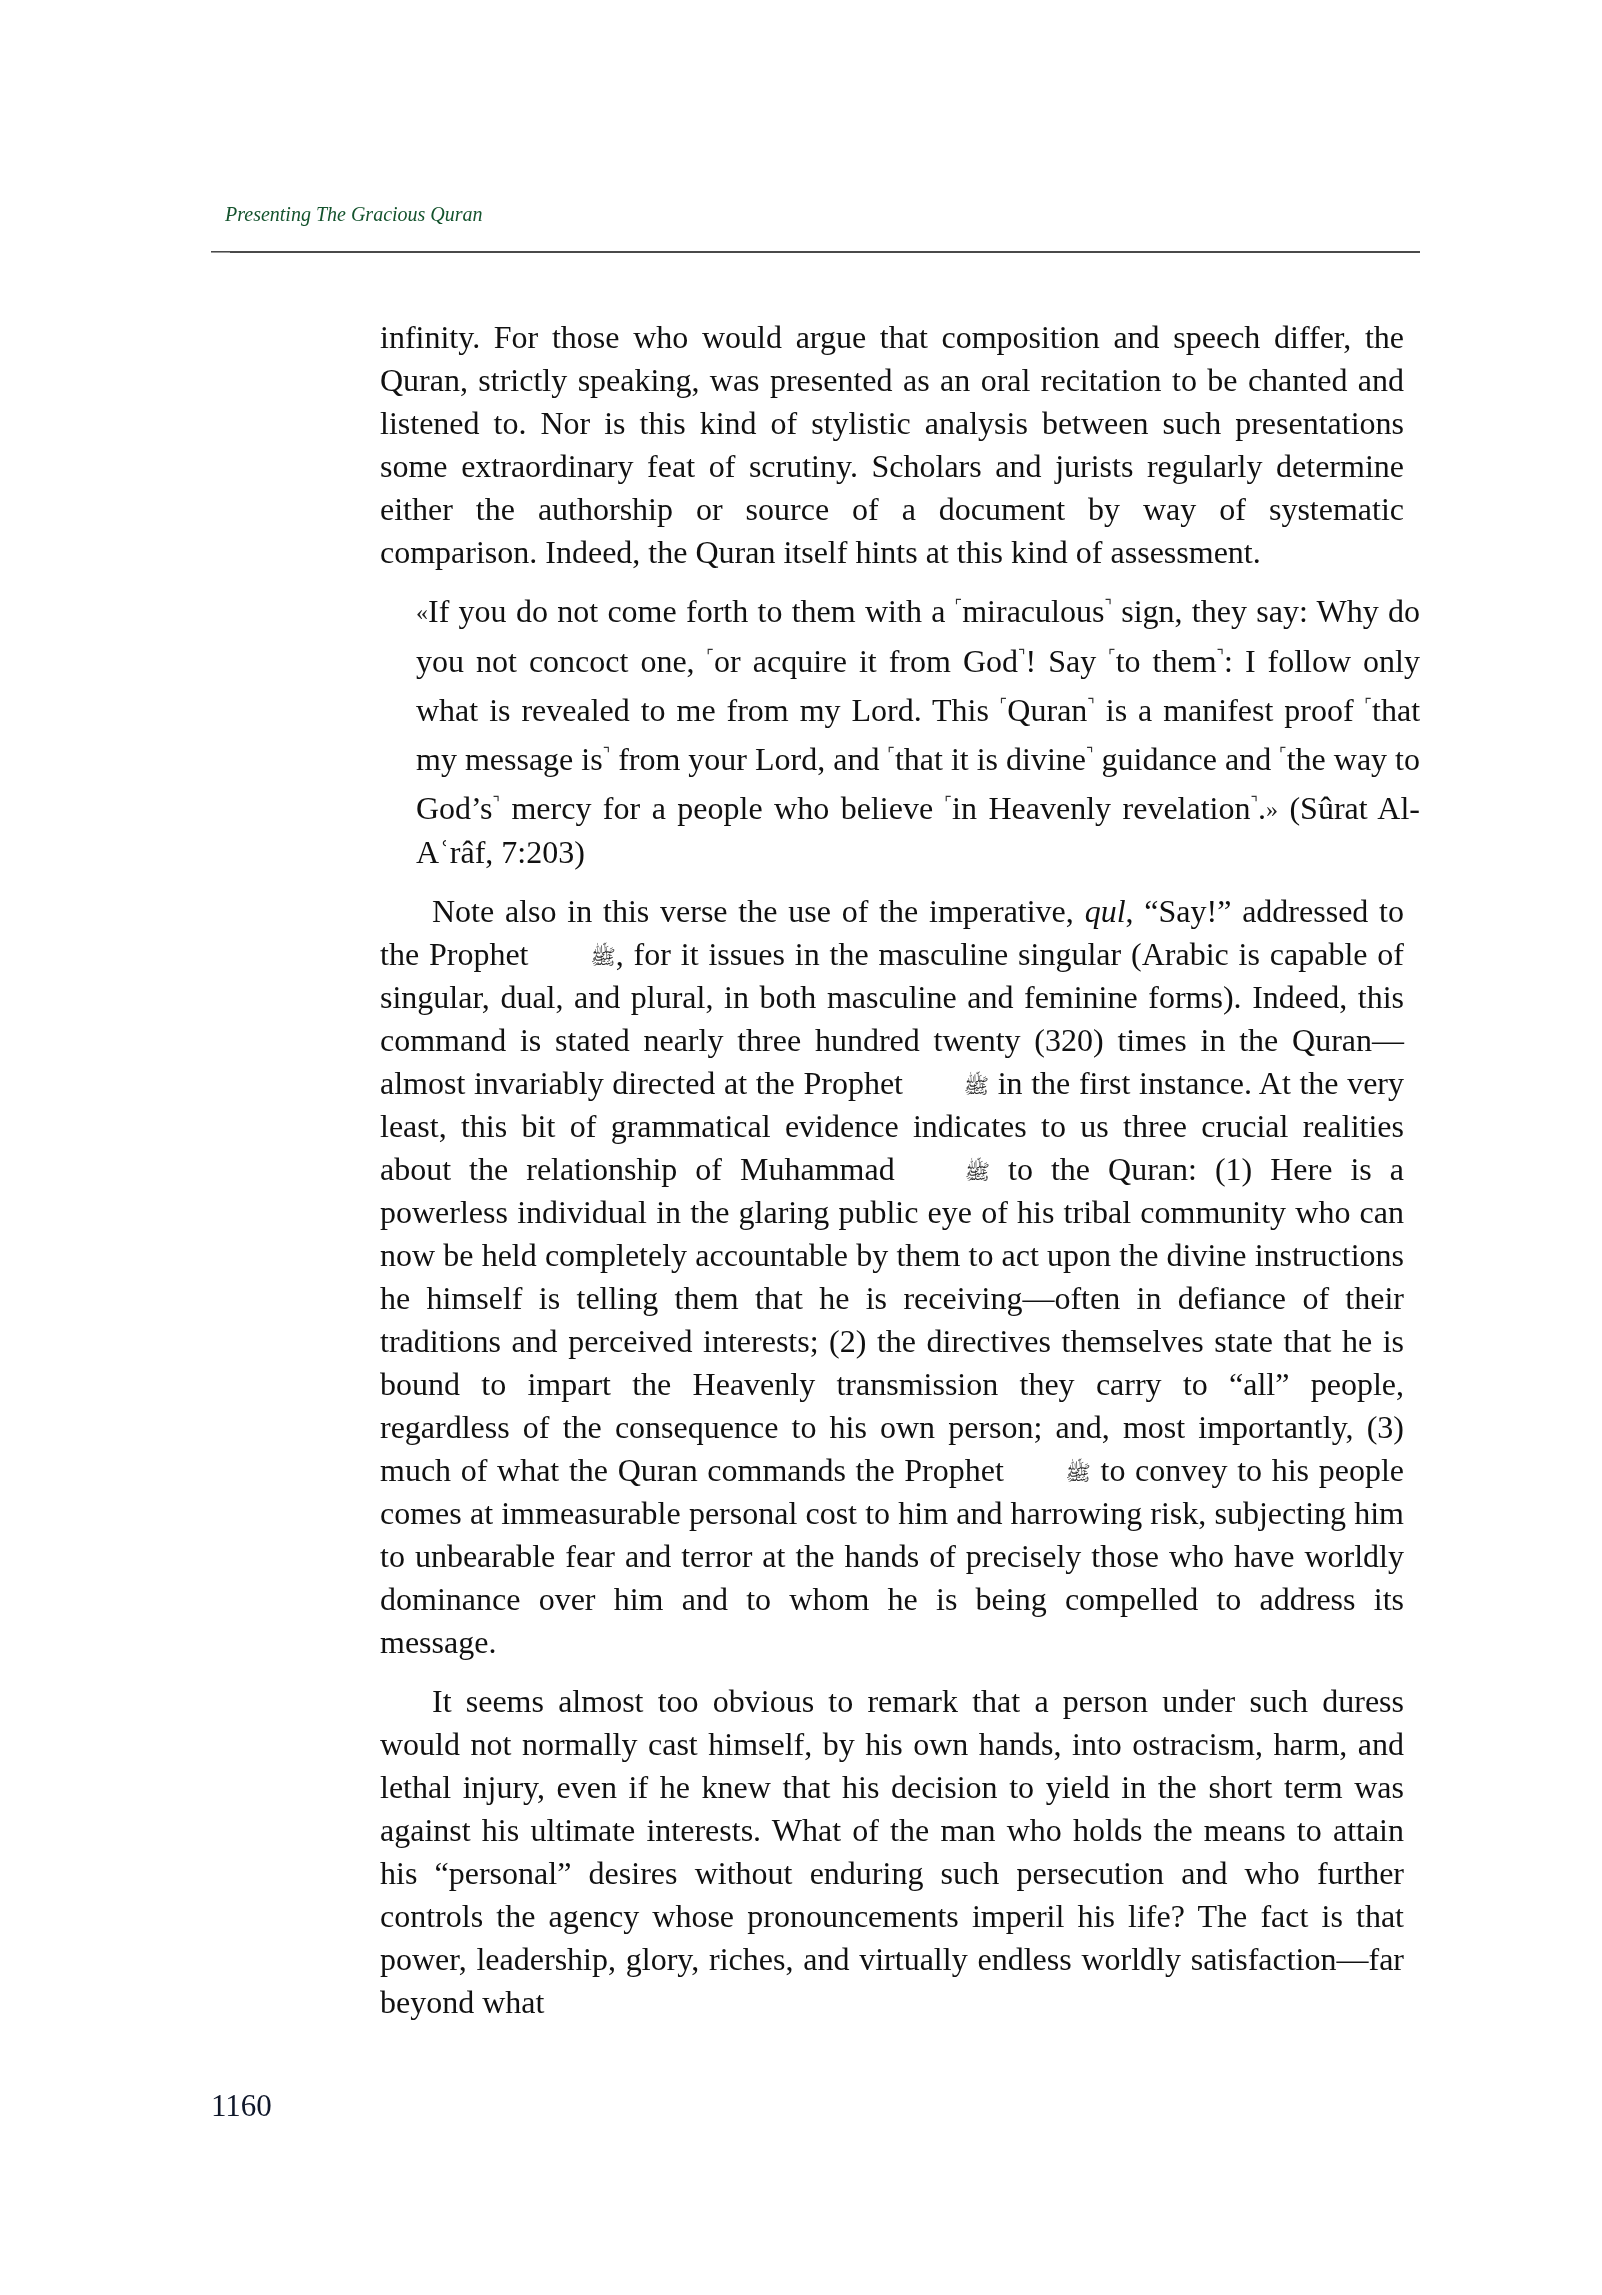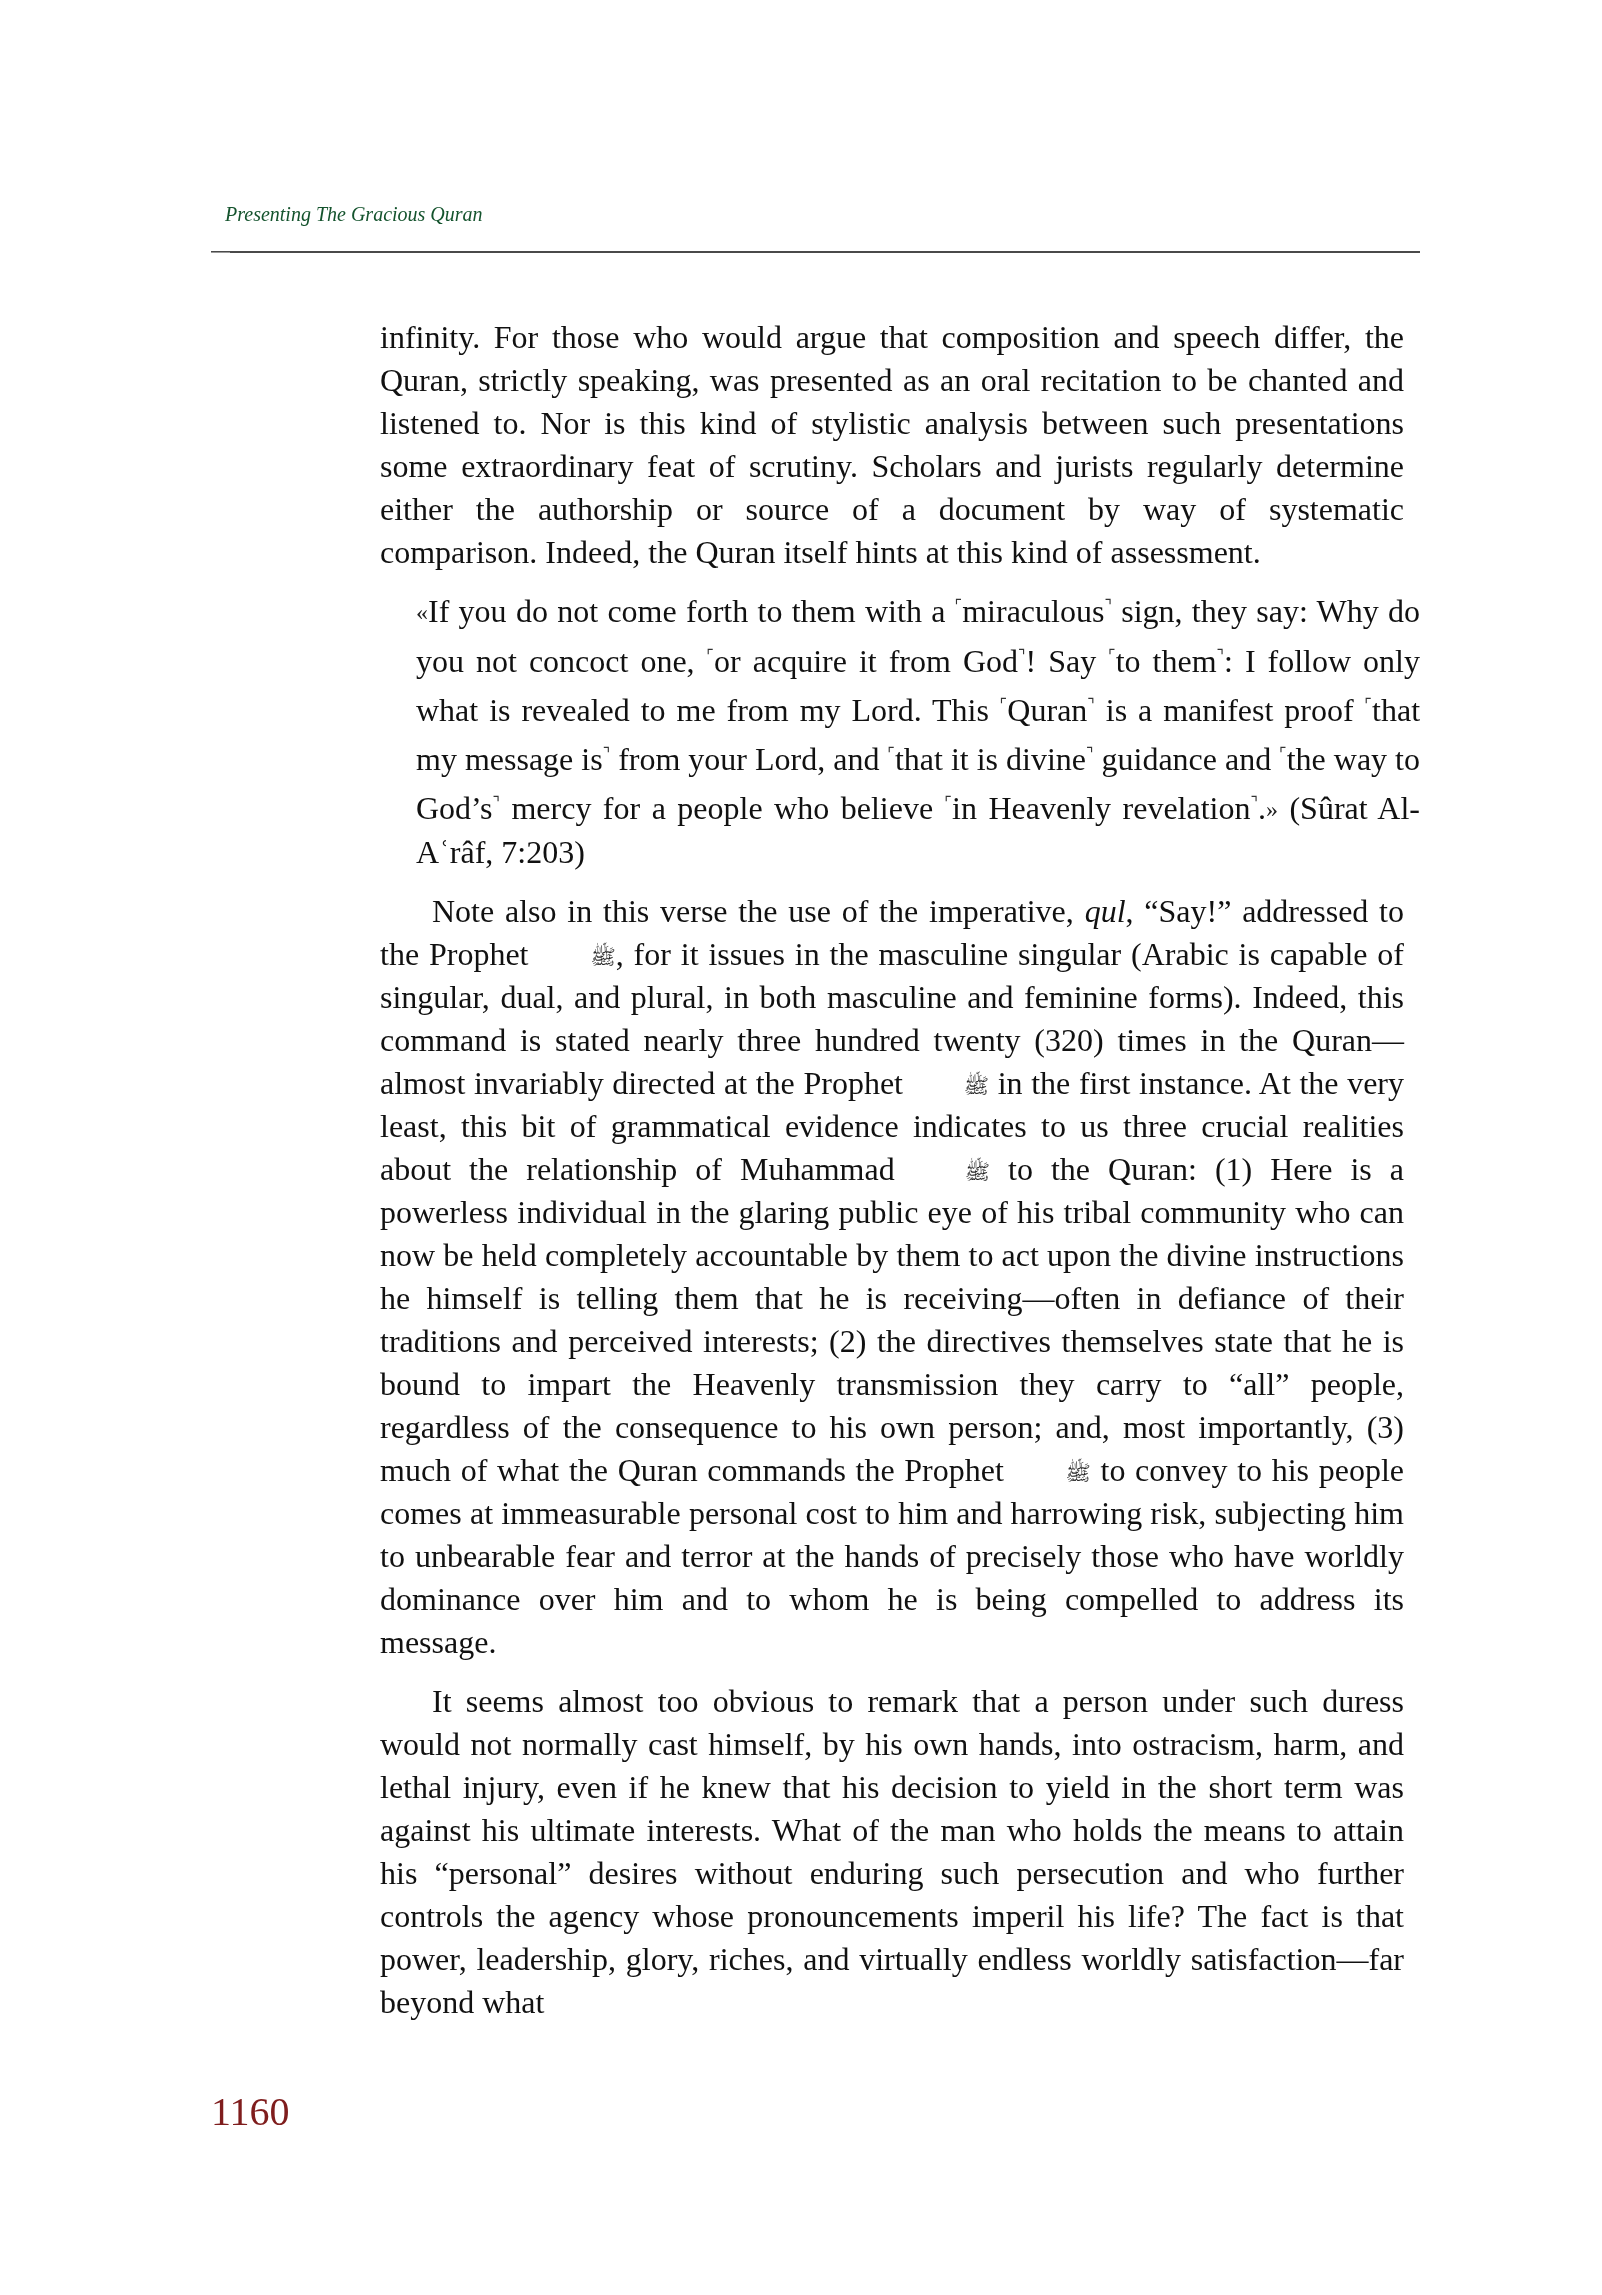--- a/index.html
+++ b/index.html
@@ -79,22 +79,22 @@
       font-size: 16px;
       vertical-align: 11.3px;
       color: #333;
       font-family: "DejaVu Sans", sans-serif;
     }
     .gap-after { margin-bottom: 9.7px !important; }
     .page-number {
       position: absolute;
       left: 211px;
       top: 2088px;
-      font-size: 40px;
-      color: #7f1d1d;
+      font-size: 31px;
+      color: #0f172a;
     }
   </style>
 </head>
 <body>
 
 <div class="running-head">Presenting The Gracious Quran</div>
 <div class="head-rule"></div>
 
 <div class="text-block">
   <p class="gap-after">infinity. For those who would argue that composition and speech dif­fer, the Quran, strictly speaking, was presented as an oral recitation to be chanted and listened to. Nor is this kind of stylistic analysis between such presentations some extraordinary feat of scrutiny. Scholars and jurists regularly determine either the authorship or source of a docu­ment by way of systematic comparison. Indeed, the Quran itself hints at this kind of assessment.</p>

